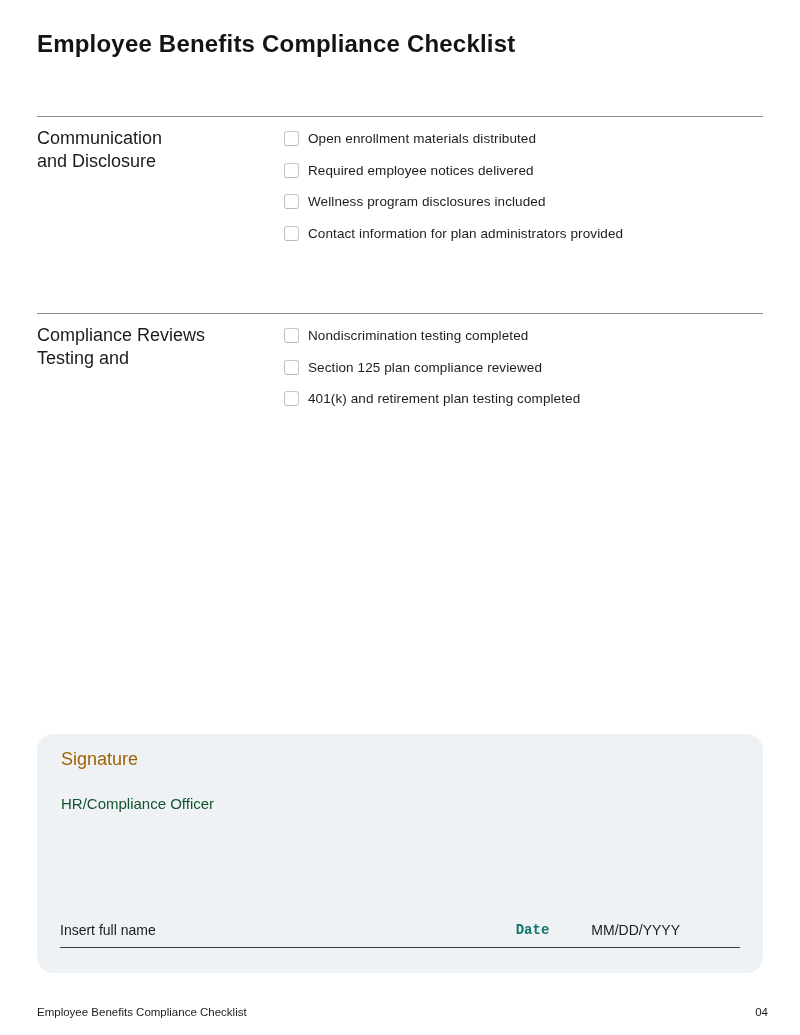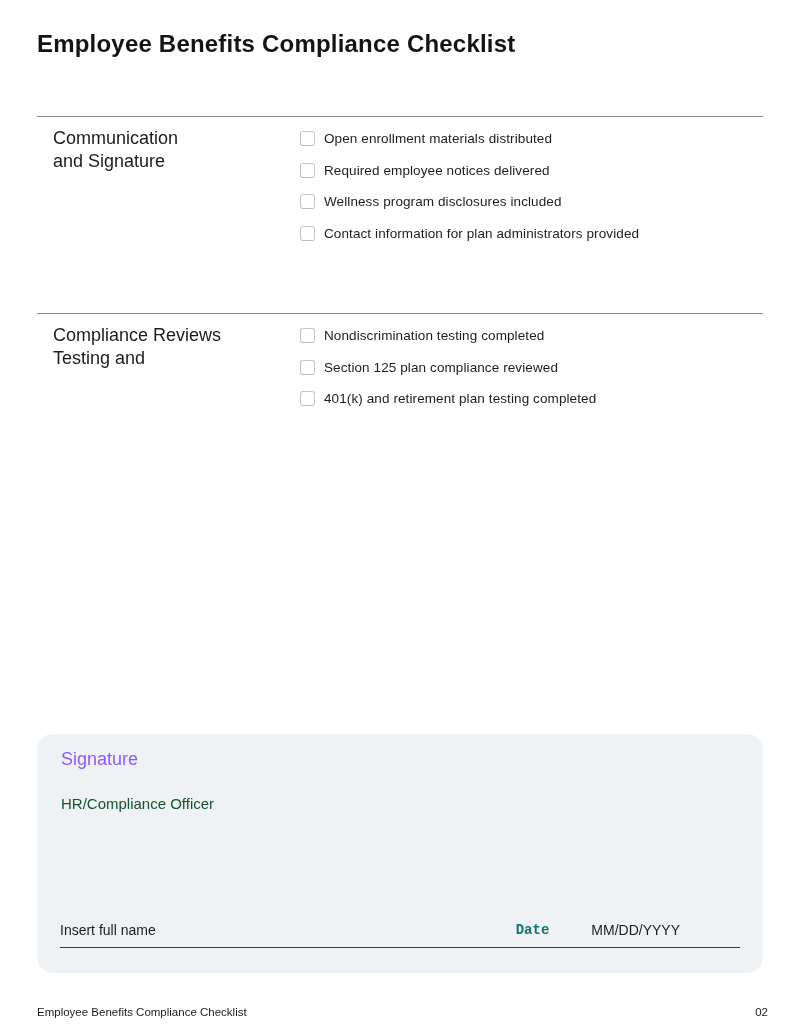--- a/index.html
+++ b/index.html
@@ -24,21 +24,20 @@
     display: flex;
   }
   .section-1 { top: 116px; height: 197px; }
   .section-2 { top: 313px; height: 200px; }
 
   .section-heading {
     width: 247px; flex: 0 0 247px;
     padding-top: 10px;
     font-size: 18px; line-height: 23px; color: #1c1c1c;
     font-weight: 400;
-    margin-left: 16px;
   }
 
   .check-list { flex: 1 1 auto; padding-top: 6px; }
   .check-row {
     display: flex; align-items: center;
     height: 31.5px;
   }
   .checkbox {
     width: 15px; height: 15px; flex: 0 0 15px;
     background: #ffffff;
@@ -55,21 +54,21 @@
   }
 
   .signature-card {
     position: absolute; left: 37px; top: 734px;
     width: 726px; height: 239px;
     background: #eff2f5;
     border-radius: 16px;
   }
   .signature-heading {
     position: absolute; left: 24px; top: 15px;
-    font-size: 18px; font-weight: 400; color: #8b5cf6;
+    font-size: 18px; font-weight: 400; color: #a16207;
   }
   .signature-role {
     position: absolute; left: 24px; top: 61px;
     font-size: 15px; color: #14532d;
   }
   .sign-row {
     position: absolute; left: 23px; right: 23px; bottom: 25px;
     border-bottom: 1px solid #3a3a3a;
     display: flex; align-items: flex-start;
     padding-bottom: 9px;
@@ -98,21 +97,21 @@
 </head>
 <body>
 
 <div class="page">
 
   <h1 class="doc-title">Employee Benefits Compliance Checklist</h1>
 
   <div class="section section-1">
     <div class="section-heading">
       <div>Communication</div>
-      <div>and Signature</div>
+      <div>and Disclosure</div>
     </div>
     <div class="check-list">
       <div class="check-row">
         <span class="checkbox"></span>
         <span class="check-label">Open enrollment materials distributed</span>
       </div>
       <div class="check-row">
         <span class="checkbox"></span>
         <span class="check-label">Required employee notices delivered</span>
       </div>
@@ -152,15 +151,15 @@
     <div class="signature-heading">Signature</div>
     <div class="signature-role">HR/Compliance Officer</div>
     <div class="sign-row">
       <span class="name-placeholder">Insert full name</span>
       <span class="date-label">Date</span>
       <span class="date-placeholder">MM/DD/YYYY</span>
     </div>
   </div>
 
   <div class="footer-left">Employee Benefits Compliance Checklist</div>
-  <div class="footer-page">02</div>
+  <div class="footer-page">04</div>
 
 </div>
 
 </body></html>

